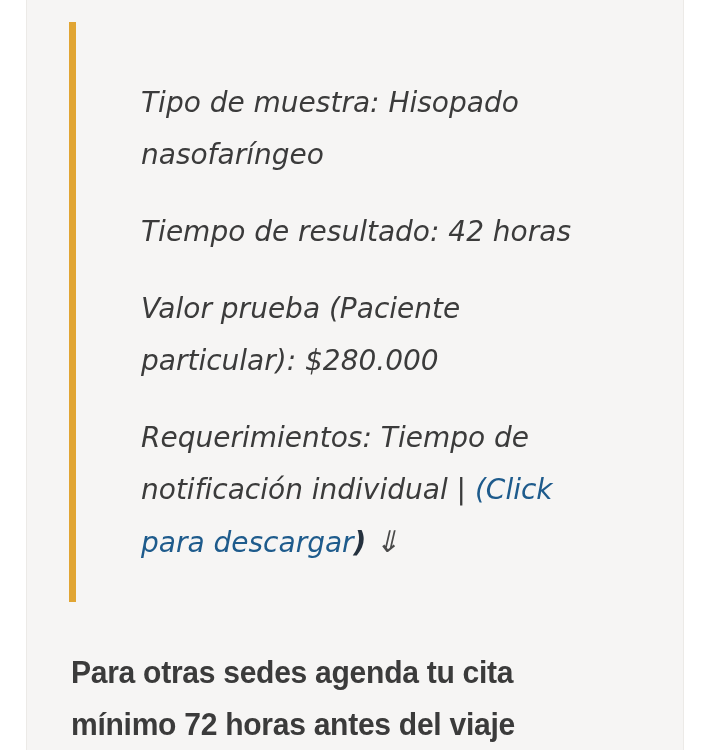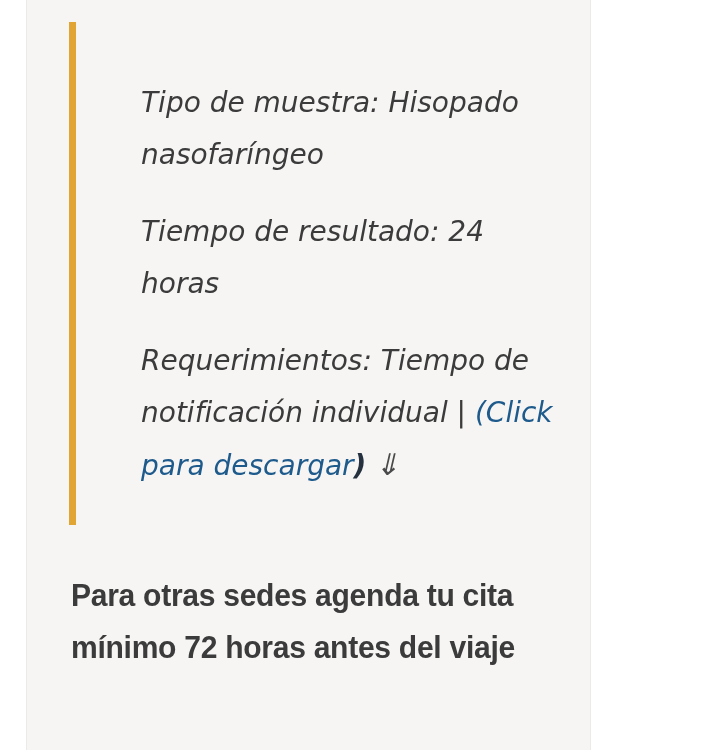--- a/index.html
+++ b/index.html
@@ -14,21 +14,21 @@
     width: 714px;
     height: 750px;
     background: #ffffff;
     overflow: hidden;
   }
 
   .content {
     position: absolute;
     left: 26px;
     top: 0;
-    width: 565px;
+    width: 658px;
     height: 750px;
     background: var(--bg, #F6F5F4);
     border-left: 1px solid #ECEAE7;
     border-right: 1px solid #ECEAE7;
     overflow: hidden;
   }
 
   .quote {
     margin: 22px 0 0 42px;
     border-left: 7px solid var(--accent, #E1A533);
@@ -84,22 +84,23 @@
 </style>
 </head>
 <body>
 
 <div class="canvas">
   <div class="content">
 
     <div class="quote">
       <p>Tipo de muestra: Hisopado nasofaríngeo</p>
 
-      <p>Tiempo de resultado: 24 horas</p>
+      <p>Tiempo de resultado: 42 horas</p>
 
+      <p>Valor prueba (Paciente particular): $280.000</p>
 
       <p><span>Requerimientos: Tiempo de notificación individual | </span><a class="link">(Click para descargar</a><span class="close-paren">)</span><span class="arrow">⇓</span></p>
     </div>
 
     <h2 class="footer-heading">Para otras sedes agenda tu cita mínimo 72 horas antes del viaje</h2>
 
   </div>
 </div>
 
 </body></html>

